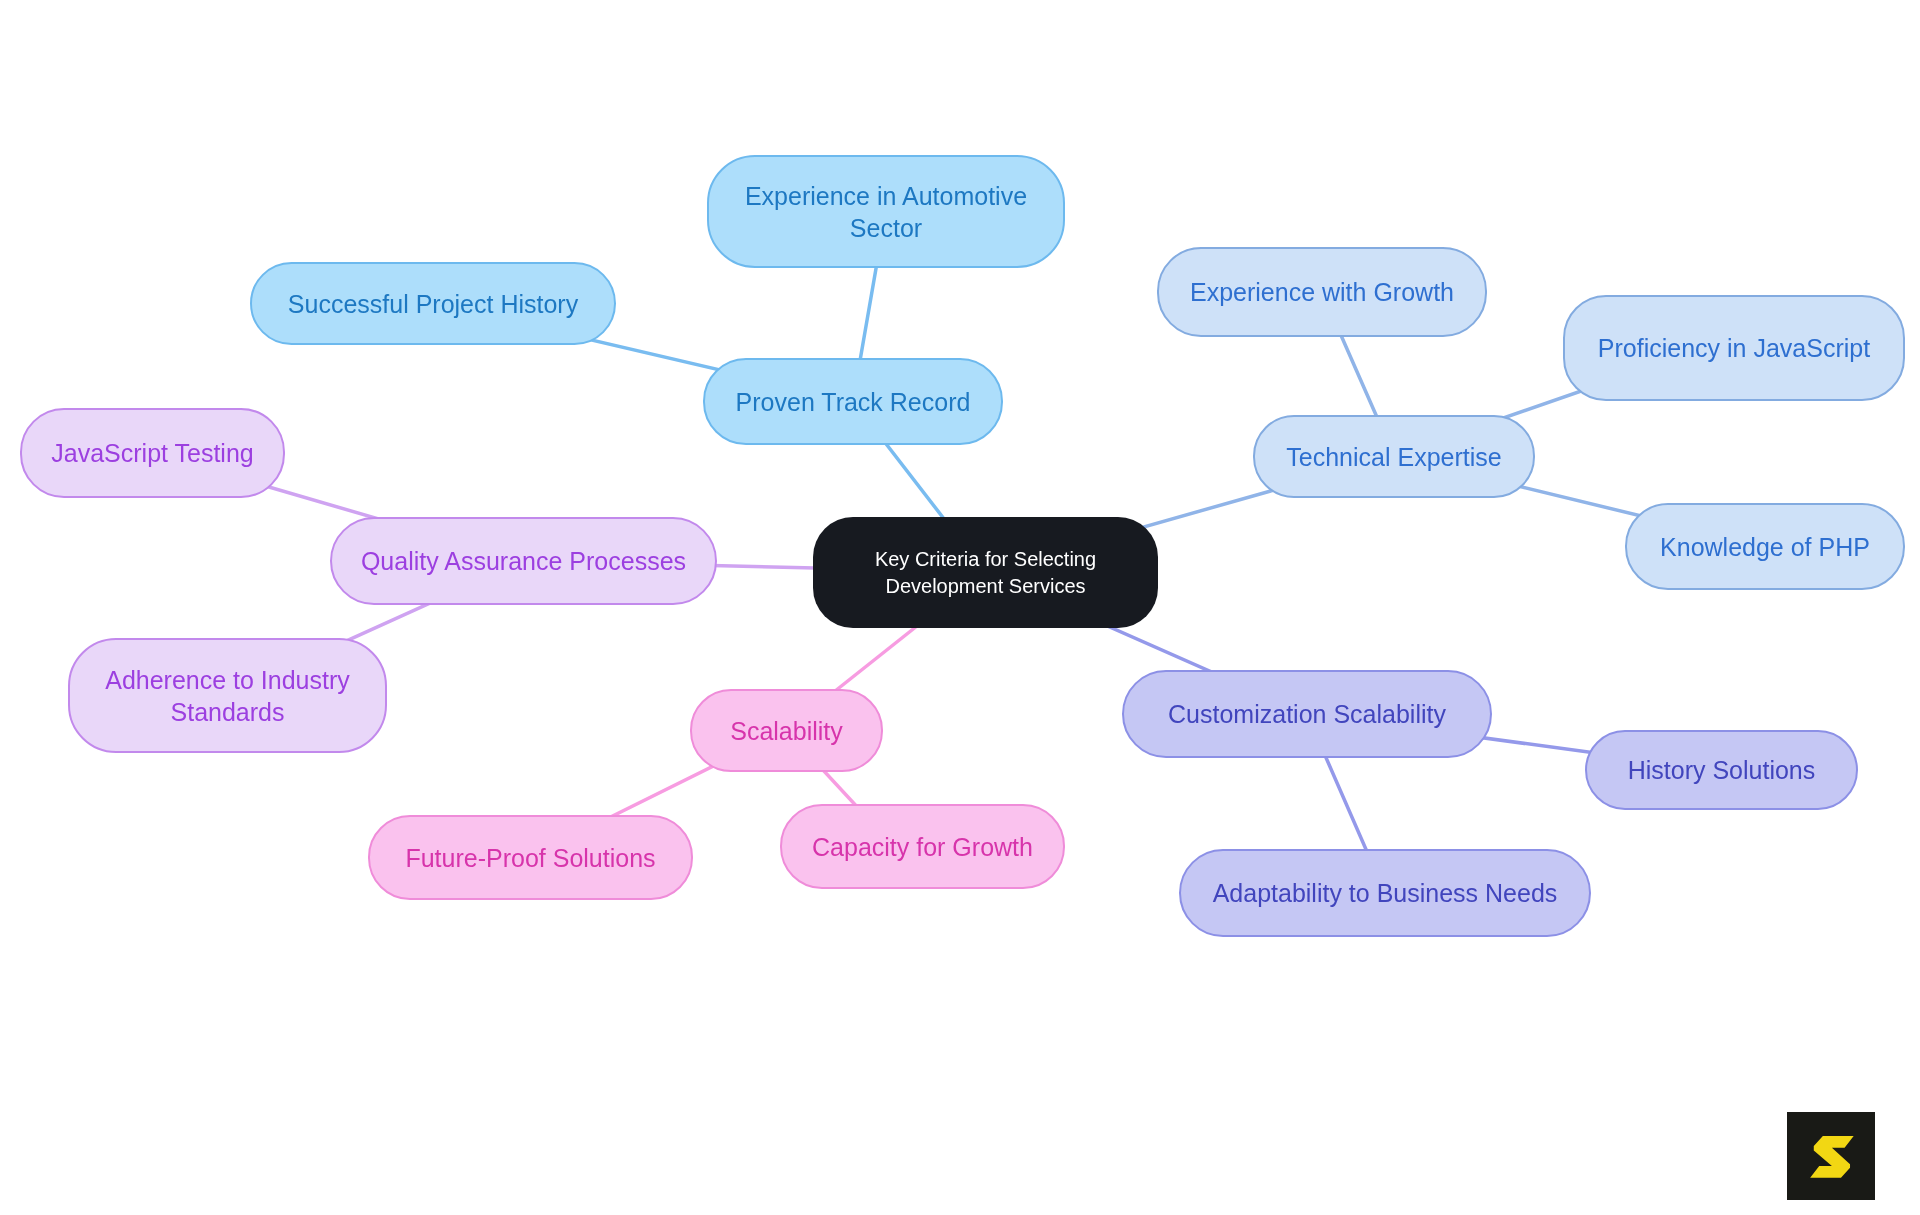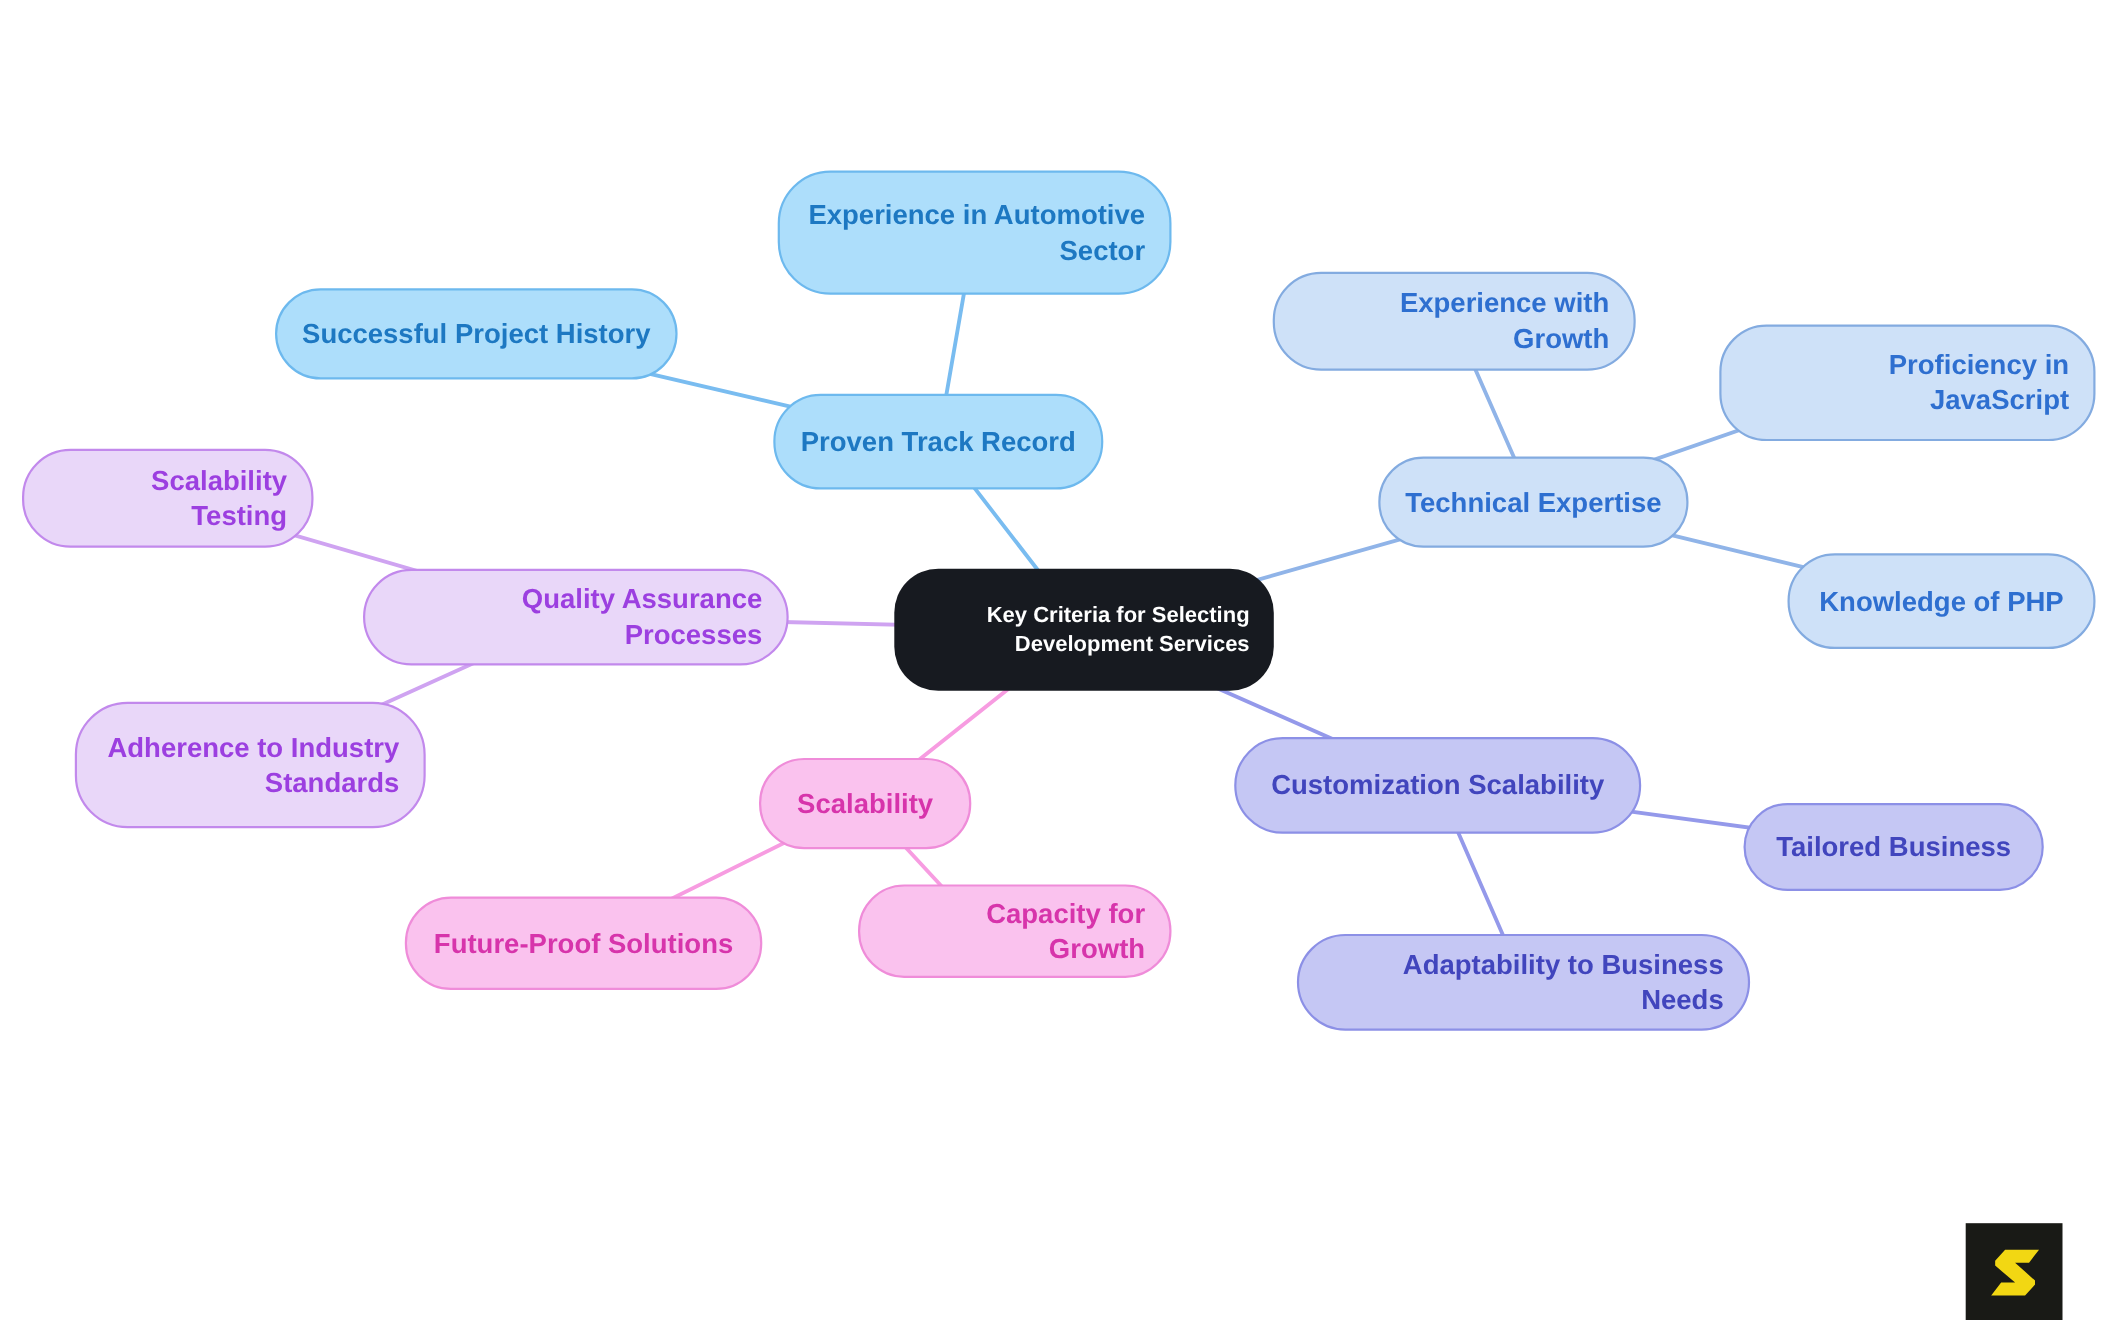--- a/index.html
+++ b/index.html
@@ -10,22 +10,22 @@
   }
   #edges{position:absolute;left:0;top:0;width:1920px;height:1215px;}
   .edge{stroke-width:3.5;fill:none;stroke-linecap:round;}
   .edge.blue{stroke:var(--blue-line);}
   .edge.pale{stroke:var(--pale-line);}
   .edge.lav{stroke:var(--lav-line);}
   .edge.pink{stroke:var(--pink-line);}
   .edge.peri{stroke:var(--peri-line);}
   .node{
     position:absolute;display:flex;align-items:center;justify-content:center;
-    text-align:right;box-sizing:border-box;border:2px solid;
-    font-size:25px;line-height:1.28;padding:3px 22px;cursor:default;font-weight:bold;
+    text-align:center;box-sizing:border-box;border:2px solid;
+    font-size:25px;line-height:1.28;padding:3px 22px;cursor:default;
   }
   .node.blue{background:var(--blue-fill);border-color:var(--blue-border);color:var(--blue-text);}
   .node.pale{background:var(--pale-fill);border-color:var(--pale-border);color:var(--pale-text);}
   .node.lav{background:var(--lav-fill);border-color:var(--lav-border);color:var(--lav-text);}
   .node.pink{background:var(--pink-fill);border-color:var(--pink-border);color:var(--pink-text);}
   .node.peri{background:var(--peri-fill);border-color:var(--peri-border);color:var(--peri-text);}
   .node.central{
     background:var(--central-fill);border:none;color:var(--central-text);
     font-size:20px;line-height:1.35;
   }
@@ -61,28 +61,28 @@
 <div class="node blue" style="left:703px;top:358px;width:300px;height:87px;border-radius:43px;">Proven Track Record</div>
 <div class="node blue" style="left:250px;top:262px;width:366px;height:83px;border-radius:42px;">Successful Project History</div>
 <div class="node blue" style="left:707px;top:155px;width:358px;height:113px;border-radius:48px;">Experience in Automotive Sector</div>
 
 <div class="node pale" style="left:1253px;top:415px;width:282px;height:83px;border-radius:41px;">Technical Expertise</div>
 <div class="node pale" style="left:1157px;top:247px;width:330px;height:90px;border-radius:44px;">Experience with Growth</div>
 <div class="node pale" style="left:1563px;top:295px;width:342px;height:106px;border-radius:43px;">Proficiency in JavaScript</div>
 <div class="node pale" style="left:1625px;top:503px;width:280px;height:87px;border-radius:43px;">Knowledge of PHP</div>
 
 <div class="node lav" style="left:330px;top:517px;width:387px;height:88px;border-radius:44px;">Quality Assurance Processes</div>
-<div class="node lav" style="left:20px;top:408px;width:265px;height:90px;border-radius:44px;">Scalability Testing</div>
+<div class="node lav" style="left:20px;top:408px;width:265px;height:90px;border-radius:44px;">JavaScript Testing</div>
 <div class="node lav" style="left:68px;top:638px;width:319px;height:115px;border-radius:48px;">Adherence to Industry Standards</div>
 
 <div class="node pink" style="left:690px;top:689px;width:193px;height:83px;border-radius:41px;">Scalability</div>
 <div class="node pink" style="left:368px;top:815px;width:325px;height:85px;border-radius:42px;">Future-Proof Solutions</div>
 <div class="node pink" style="left:780px;top:804px;width:285px;height:85px;border-radius:42px;">Capacity for Growth</div>
 
 <div class="node peri" style="left:1122px;top:670px;width:370px;height:88px;border-radius:44px;">Customization Scalability</div>
-<div class="node peri" style="left:1585px;top:730px;width:273px;height:80px;border-radius:40px;">Tailored Business</div>
+<div class="node peri" style="left:1585px;top:730px;width:273px;height:80px;border-radius:40px;">History Solutions</div>
 <div class="node peri" style="left:1179px;top:849px;width:412px;height:88px;border-radius:44px;">Adaptability to Business Needs</div>
 
 <div class="logo">
   <svg width="58" height="58" viewBox="0 0 64 64">
     <path style="fill:var(--logo-glyph)" d="M23 10 L57 10 L47 23 L33 23 L53 41 L53 45 L43 56 L9 56 L19 43 L33 43 L13 26 L13 21 Z"></path>
   </svg>
 </div>
 
 </body></html>

